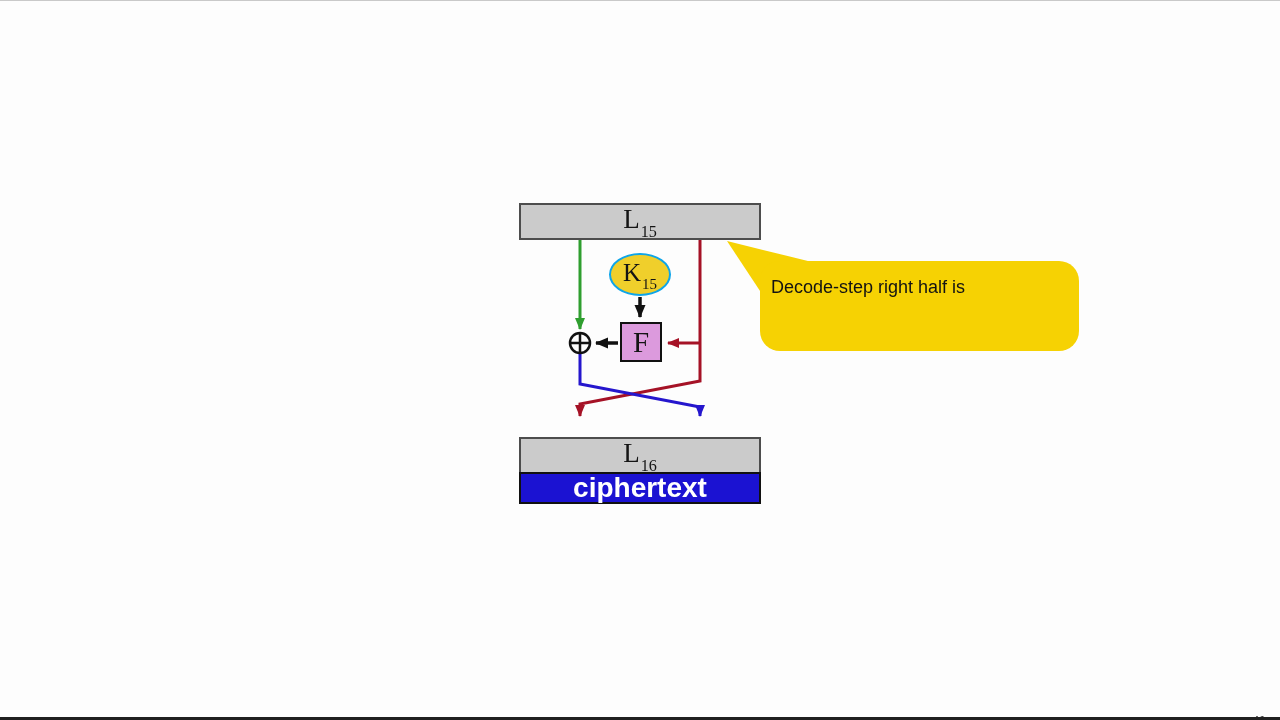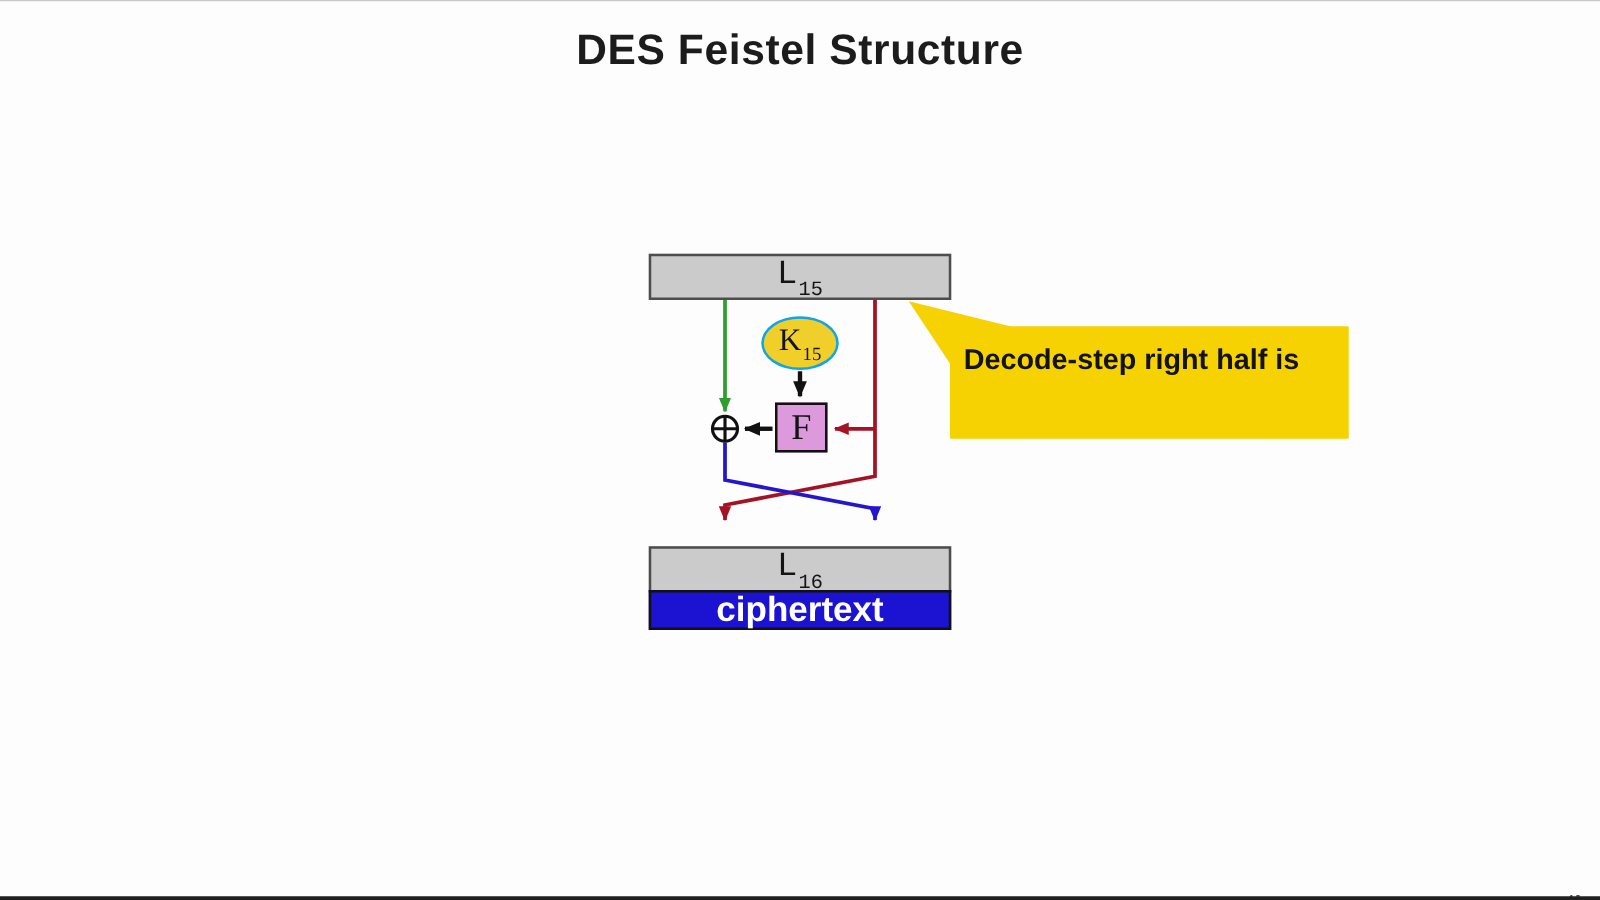--- a/index.html
+++ b/index.html
@@ -45,21 +45,21 @@
     left: 519px; width: 242px; height: 37px;
     display: flex;
     border: 2px solid var(--register-border, #4d4d4d);
     background: var(--register-fill, #cccccc);
   }
   .register-row.row-15 { top: 203px; }
   .register-row.row-16 { top: 437px; }
   .register-cell {
     flex: 1;
     display: flex; align-items: center; justify-content: center;
-    font-family: Liberation Mono, monospace;
+    font-family: Liberation Serif, serif;
     font-size: 27px;
     color: #141414;
   }
   .register-cell + .register-cell { border-left: 2px solid var(--register-border, #4d4d4d); }
   .register-cell sub, .key-ellipse sub {
     font-size: 0.6em;
     position: relative;
     top: 0.18em;
     margin-left: 1px;
   }
@@ -91,24 +91,24 @@
     border: 2px solid #111;
     display: flex; align-items: center; justify-content: center;
     font-size: 28px;
     font-weight: 700;
     color: #ffffff;
   }
   .callout-body {
     position: absolute;
     left: 760px; top: 261px; width: 319px; height: 90px;
     background: var(--callout-fill, #f6d203);
-    border-radius: 1px;
+    border-radius: 20px;
     padding: 7px 0 0 11px;
-    font-size: 23px;
-    font-weight: 700;
+    font-size: 18px;
+    font-weight: 400;
     line-height: 39px;
     color: #131313;
   }
   .callout-body span { display: block; }
   .arrows-svg {
     position: absolute;
     left: 0; top: 0; width: 1280px; height: 720px;
     pointer-events: none;
   }
   .stroke-green { stroke: var(--green, #2f9e2f); }
@@ -120,21 +120,20 @@
   .fill-blue  { fill: var(--blue, #2516cd); }
   .fill-black { fill: var(--black, #111111); }
   .fill-callout { fill: var(--callout-fill, #f6d203); }
 </style>
 </head>
 <body>
 
 <div class="slide">
   <div class="edge-top"></div>
 
-  <h1 class="slide-title">DES Feistel Structure</h1>
 
   <svg class="arrows-svg" width="1280" height="720" viewBox="0 0 1280 720">
     <defs>
       <marker id="ah-green" markerUnits="userSpaceOnUse" markerWidth="14" markerHeight="12" refX="11" refY="5" orient="auto">
         <path d="M0,0 L12,5 L0,10 z" class="fill-green" fill="#2f9e2f"></path>
       </marker>
       <marker id="ah-red" markerUnits="userSpaceOnUse" markerWidth="14" markerHeight="12" refX="11" refY="5" orient="auto">
         <path d="M0,0 L12,5 L0,10 z" class="fill-red" fill="#a51226"></path>
       </marker>
       <marker id="ah-blue" markerUnits="userSpaceOnUse" markerWidth="14" markerHeight="12" refX="11" refY="5" orient="auto">

